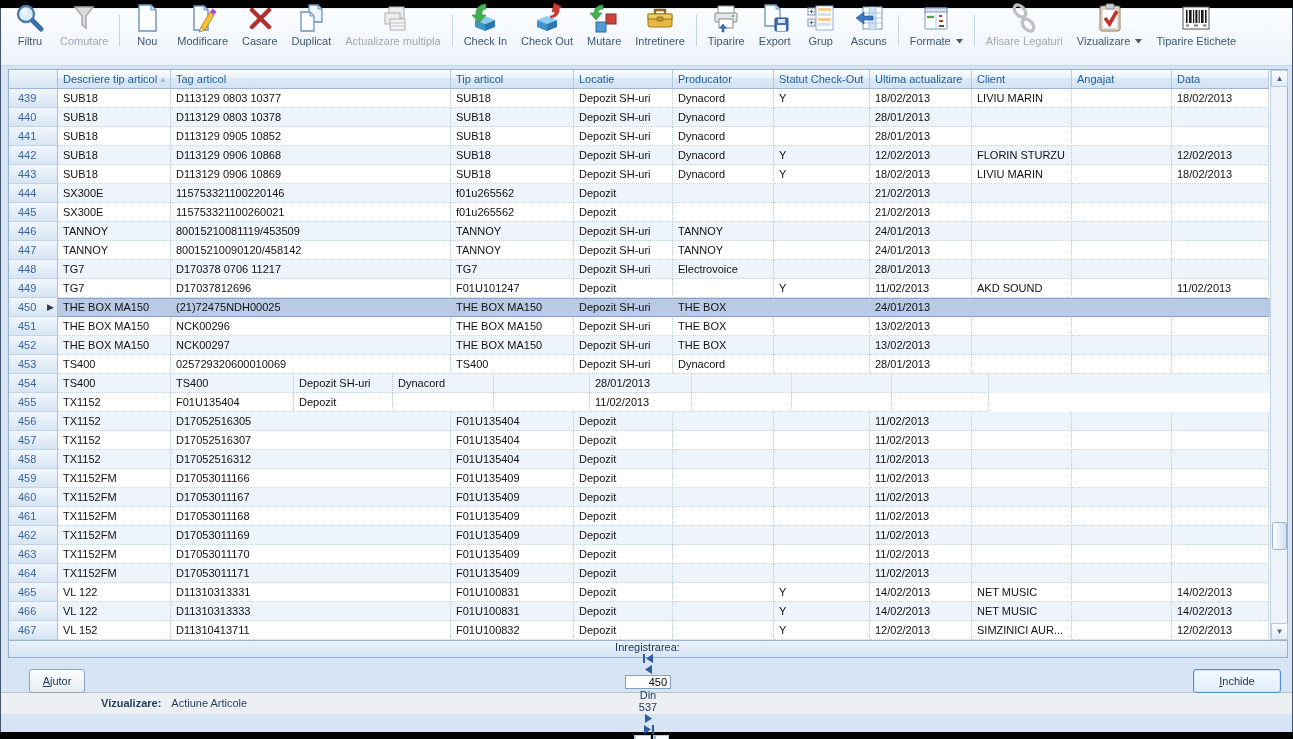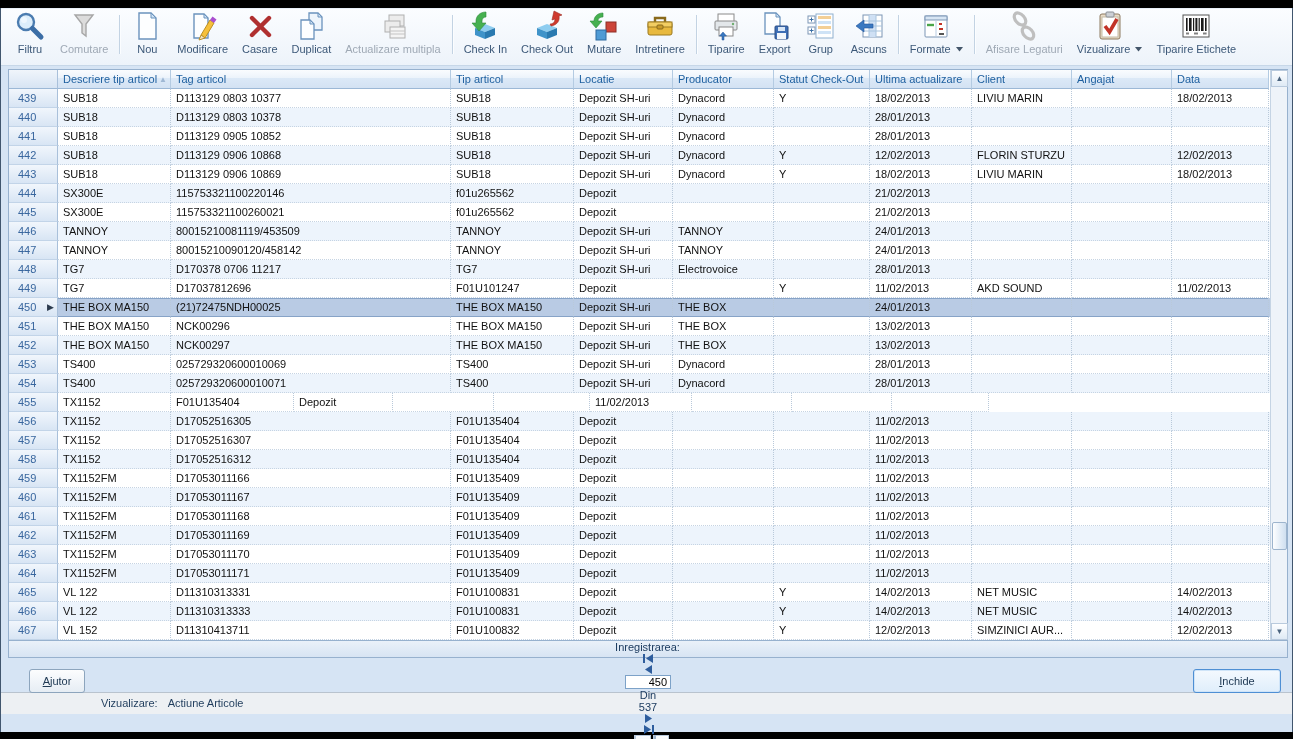--- a/index.html
+++ b/index.html
@@ -8,21 +8,21 @@
             border-left:1px solid #41566e; border-right:1px solid #41566e; }
 
   
   .title-bar { height:18px; display:flex; align-items:center; padding:0 8px;
                background:linear-gradient(#eaf2fb,#d6e4f4); }
   .title-bar .title { font-size:12px; font-weight:bold; color:#0c1828; }
   .win-controls { margin-left:auto; display:flex; gap:16px; align-items:center; padding-right:12px; }
   .win-btn { width:16px; height:13px; display:flex; align-items:center; justify-content:center; cursor:default; }
 
   
-  .toolbar { height:58px; display:flex; align-items:stretch; padding:1px 4px 6px 6px;
+  .toolbar { height:58px; display:flex; align-items:stretch; padding:1px 4px 14px 6px;
              background:linear-gradient(#fbfdff,#edf3fa); border-top:1px solid #e8eff8;
              border-bottom:1px solid #c7d7e8; }
   .tb-btn { display:flex; flex-direction:column; align-items:center; justify-content:flex-end;
             padding:3px 7px 3px; border-radius:3px; }
   .tb-btn .tb-icon { width:32px; height:32px; display:block; }
   .tb-row { display:flex; align-items:center; gap:3px; }
   .tb-label { font-size:11px; color:#3c5878; white-space:nowrap; line-height:14px; }
   .tb-btn.disabled .tb-label { color:#9fa9b5; }
   .tb-caret { display:inline-block; margin-left:2px; }
   .tb-sep { width:1px; background:#c3d3e3; margin:5px 4px; box-shadow:1px 0 0 #fbfdff; }
@@ -84,21 +84,21 @@
   .button-row { height:34px; display:flex; align-items:center; padding:15px 11px 4px 28px; }
   .btn { height:24px; font-size:11px; color:#1e3answer650; border-radius:3px; display:flex; align-items:center; justify-content:center; }
   .btn { color:#203a54; }
   .btn-help { width:56px; background:linear-gradient(#fcfdfe,#e6edf4); border:1px solid #8da5bd; }
   .btn-close { width:88px; margin-left:auto; background:linear-gradient(#f4f9fe,#dfeefb);
                border:1px solid #4e8fd4; box-shadow:inset 0 0 0 1px #cfe4f8; }
   .btn span { display:block; }
   .btn span::first-letter { text-decoration:underline; }
   .status-bar { height:22px; line-height:21px; background:#edf0f3; border-top:1px solid #b9c3ce;
                 padding-left:100px; font-size:11px; color:#1f3c5c; }
-  .status-bar .sb-label { font-weight:normal; margin-right:10px; }
+  .status-bar .sb-label { font-weight:bold; margin-right:10px; }
   svg { display:block; }
 </style>
 </head>
 <body>
 
 <div class="window">
 
 
   <div class="toolbar" id="toolbar">
       <div class="tb-btn">
@@ -609,21 +609,20 @@
             <div class="cell c4">Dynacord</div>
             <div class="cell c5"></div>
             <div class="cell c6">28/01/2013</div>
             <div class="cell c7"></div>
             <div class="cell c8"></div>
             <div class="cell c9"></div>
           </div>
           <div class="grow alt">
             <div class="gut">454</div>
             <div class="cell c0">TS400</div>
-            <div class="cell c1">025729320600010071</div>
             <div class="cell c2">TS400</div>
             <div class="cell c3">Depozit SH-uri</div>
             <div class="cell c4">Dynacord</div>
             <div class="cell c5"></div>
             <div class="cell c6">28/01/2013</div>
             <div class="cell c7"></div>
             <div class="cell c8"></div>
             <div class="cell c9"></div>
           </div>
           <div class="grow">

